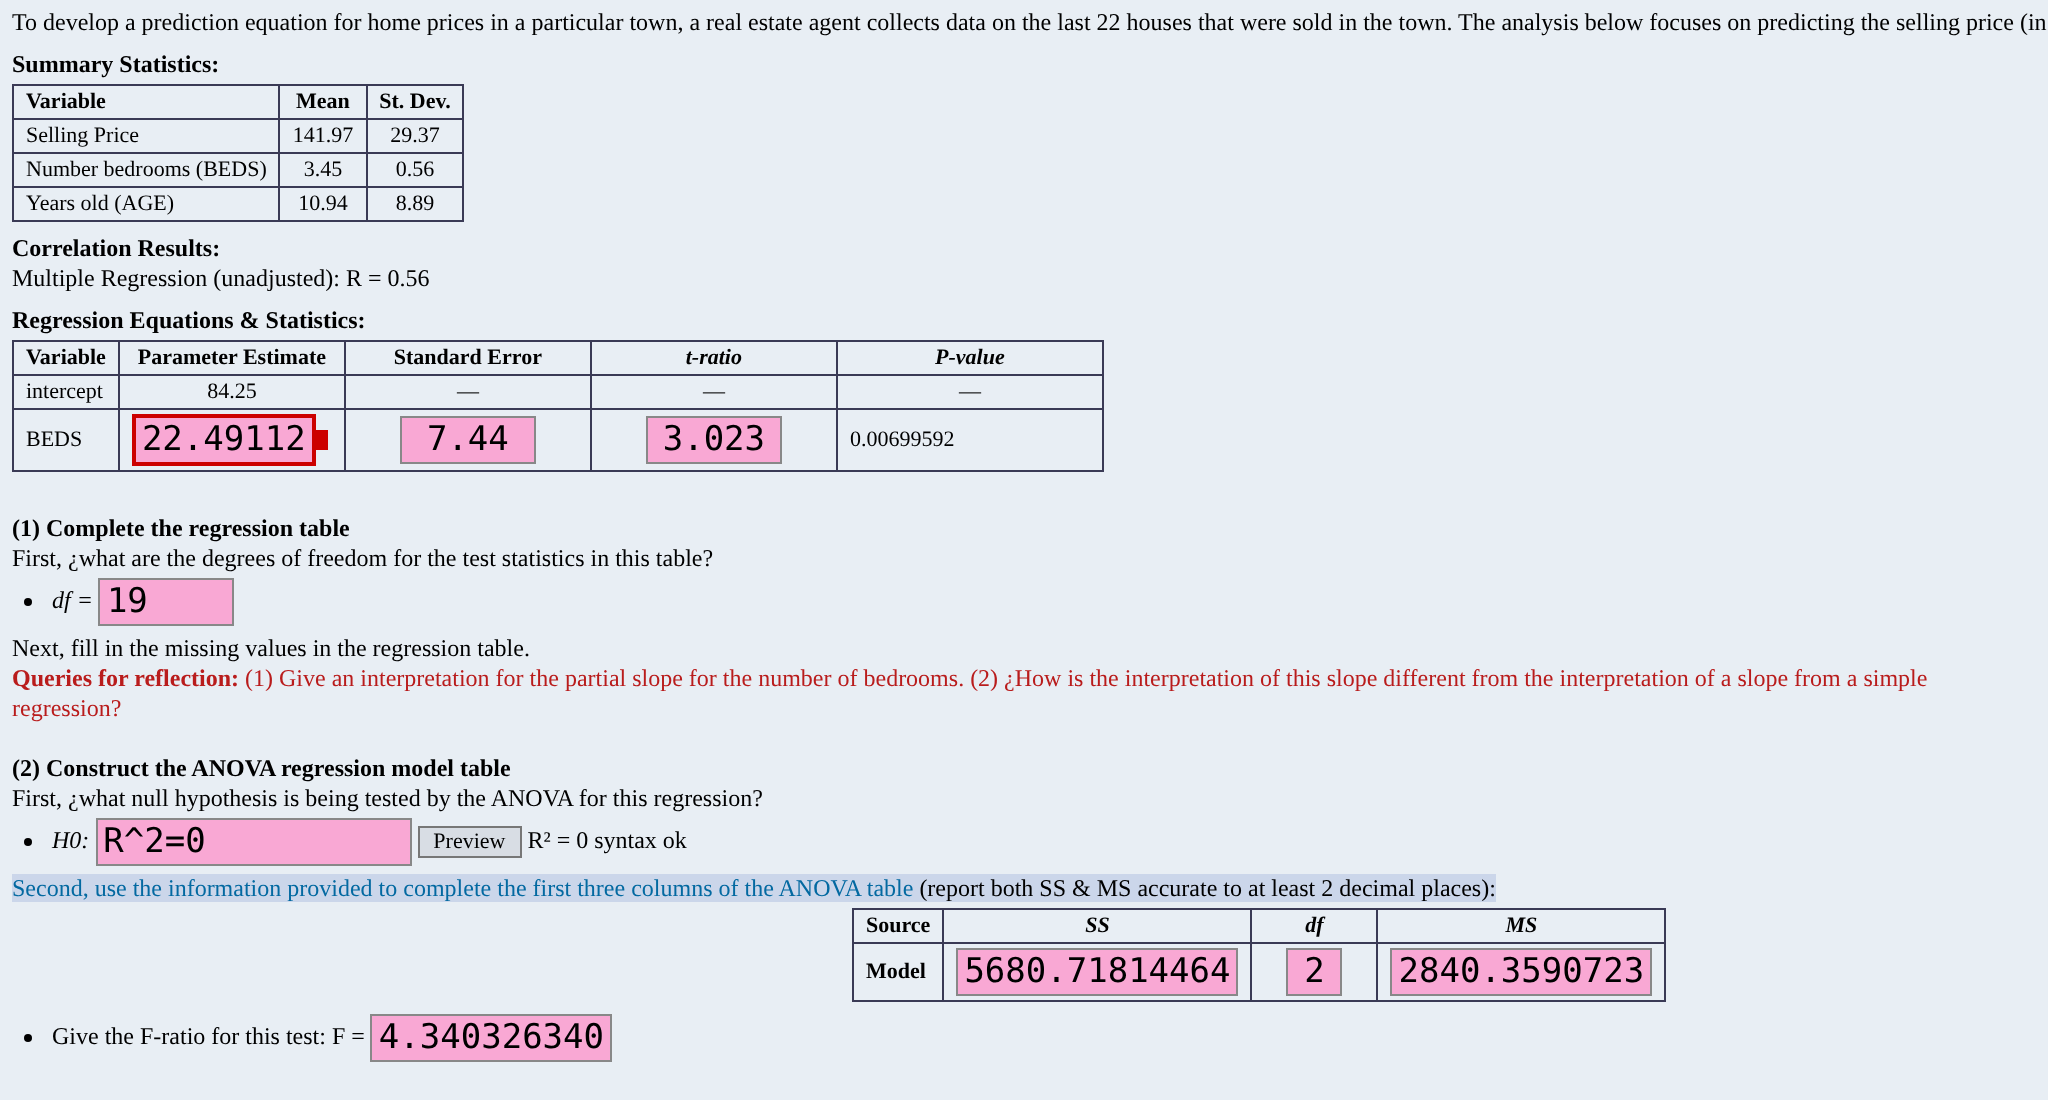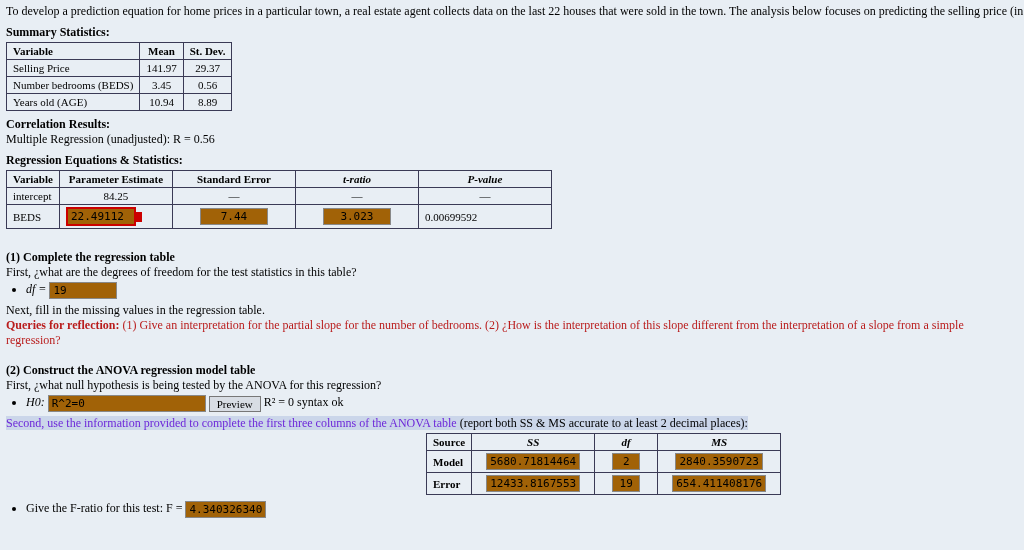--- a/index.html
+++ b/index.html
@@ -29,41 +29,41 @@
   }
   .left { text-align: left !important; }
   .right { text-align: right; }
   b { font-weight: bold; }
   .hdr { font-weight: bold; margin-top: 6px; }
   ul { margin: 2px 0 4px 20px; padding: 0; }
   li { margin: 1px 0; }
   .field {
     display: inline-block;
     border: 1px solid #888;
-    background: #a16207;
+    background: #f9a8d4;
     font-family: monospace;
-    font-size: 11px;
+    font-size: 17px;
     padding: 1px 3px;
     min-width: 60px;
     vertical-align: middle;
   }
   .field.red { border: 2px solid #c00; }
   .tiny-red {
     display:inline-block; width:6px; height:10px; background:#c00; vertical-align:middle;
   }
   .btn {
     display:inline-block;
     border:1px solid #777;
     background:#d8dde4;
     padding:1px 7px;
     font-size:11px;
     font-family:inherit;
     vertical-align:middle;
   }
-  .blue { color: #6d28d9; }
+  .blue { color: #0369a1; }
   .blue2 { color: #b91c1c; }
   .hlspan {
     background: #cbd6ea;
     display: inline;
   }
   .italic { font-style: italic; }
   .sersub { font-style: italic; }
   .anova-wrap { margin-left: 420px; }
   .nowrap { white-space: nowrap; }
 </style>
@@ -174,26 +174,20 @@
     <th style="width:110px" class="italic">SS</th>
     <th style="width:50px" class="italic">df</th>
     <th style="width:110px" class="italic">MS</th>
   </tr>
   <tr>
     <td class="left"><b>Model</b></td>
     <td><span class="field">5680.71814464</span></td>
     <td><span class="field" style="min-width:20px">2</span></td>
     <td><span class="field">2840.3590723</span></td>
   </tr>
-  <tr>
-    <td class="left"><b>Error</b></td>
-    <td><span class="field">12433.8167553</span></td>
-    <td><span class="field" style="min-width:20px">19</span></td>
-    <td><span class="field">654.411408176</span></td>
-  </tr>
 </tbody>
     </table>
 </div>
 
 <ul>
   <li>
     <span>Give the F-ratio for this test:  F =</span>
     <span class="field">4.340326340</span>
   </li>
 

